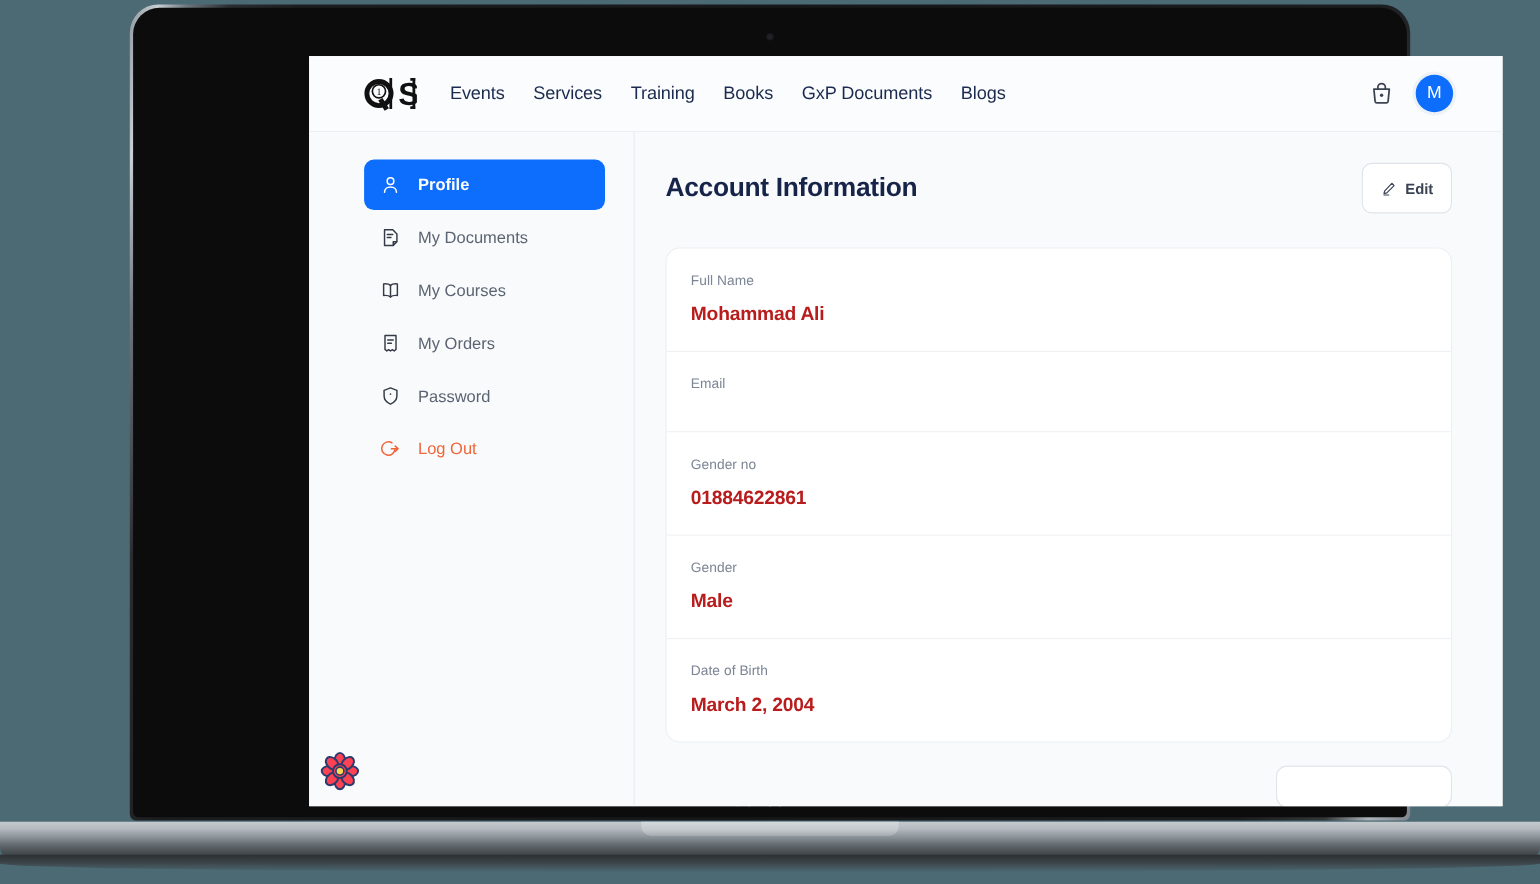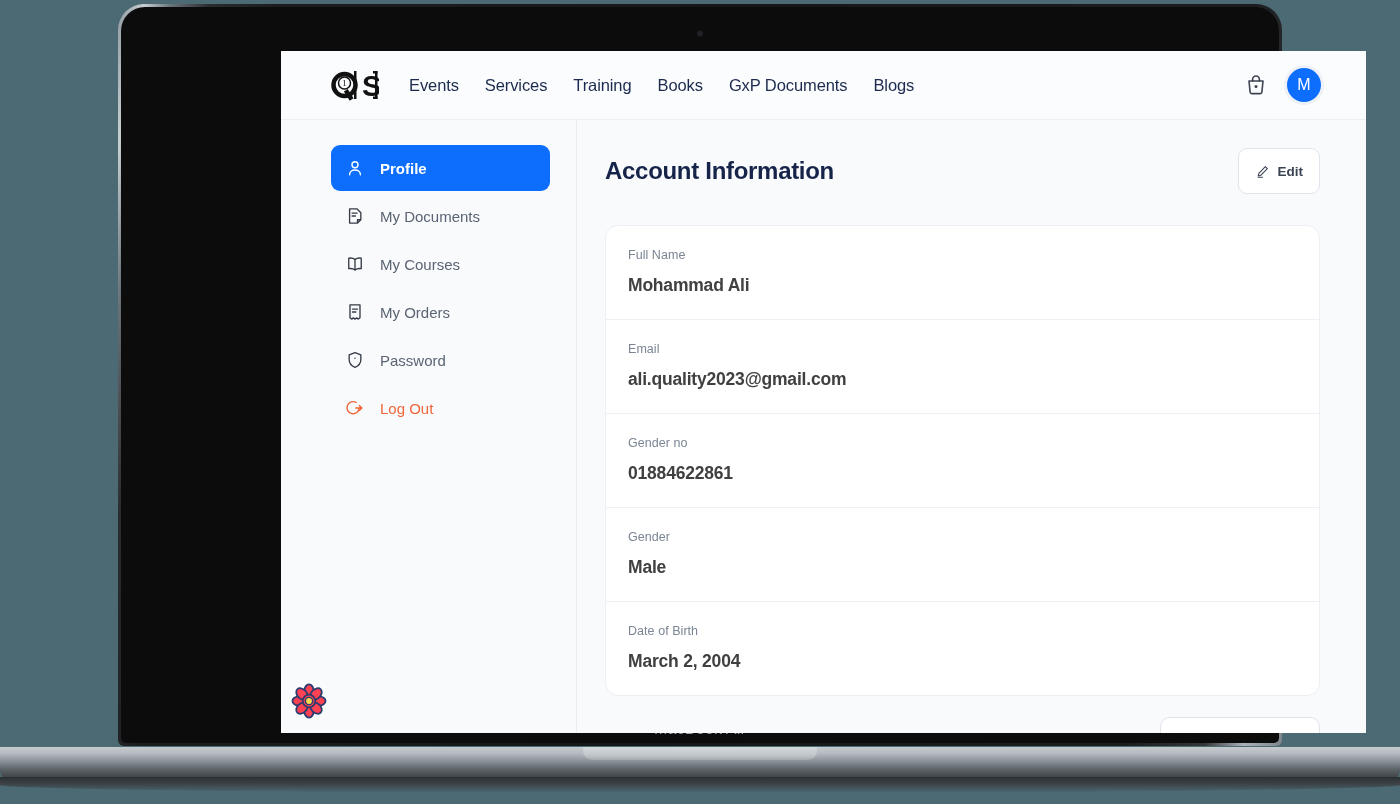--- a/index.html
+++ b/index.html
@@ -257,21 +257,21 @@
 
   .field-label {
     font-size: 12.5px;
     color: #7b8594;
     margin-bottom: 13px;
     letter-spacing: 0.05px;
   }
   .field-value {
     font-size: 17.5px;
     font-weight: 600;
-    color: #404040;
+    color: #b91c1c;
     letter-spacing: -0.2px;
   }
 
   .ghost-btn {
     margin: 21px 0 0 auto;
     width: 160px;
     height: 38px;
     border: 1px solid #dfe4ea;
     border-radius: 10px;
     background: #fff;
@@ -429,21 +429,20 @@
               </button>
             </div>
 
             <div class="card">
               <div class="field">
                 <div class="field-label">Full Name</div>
                 <div class="field-value">Mohammad Ali</div>
               </div>
               <div class="field">
                 <div class="field-label">Email</div>
-                <div class="field-value">ali.quality2023@gmail.com</div>
               </div>
               <div class="field">
                 <div class="field-label">Gender no</div>
                 <div class="field-value">01884622861</div>
               </div>
               <div class="field">
                 <div class="field-label">Gender</div>
                 <div class="field-value">Male</div>
               </div>
               <div class="field">

